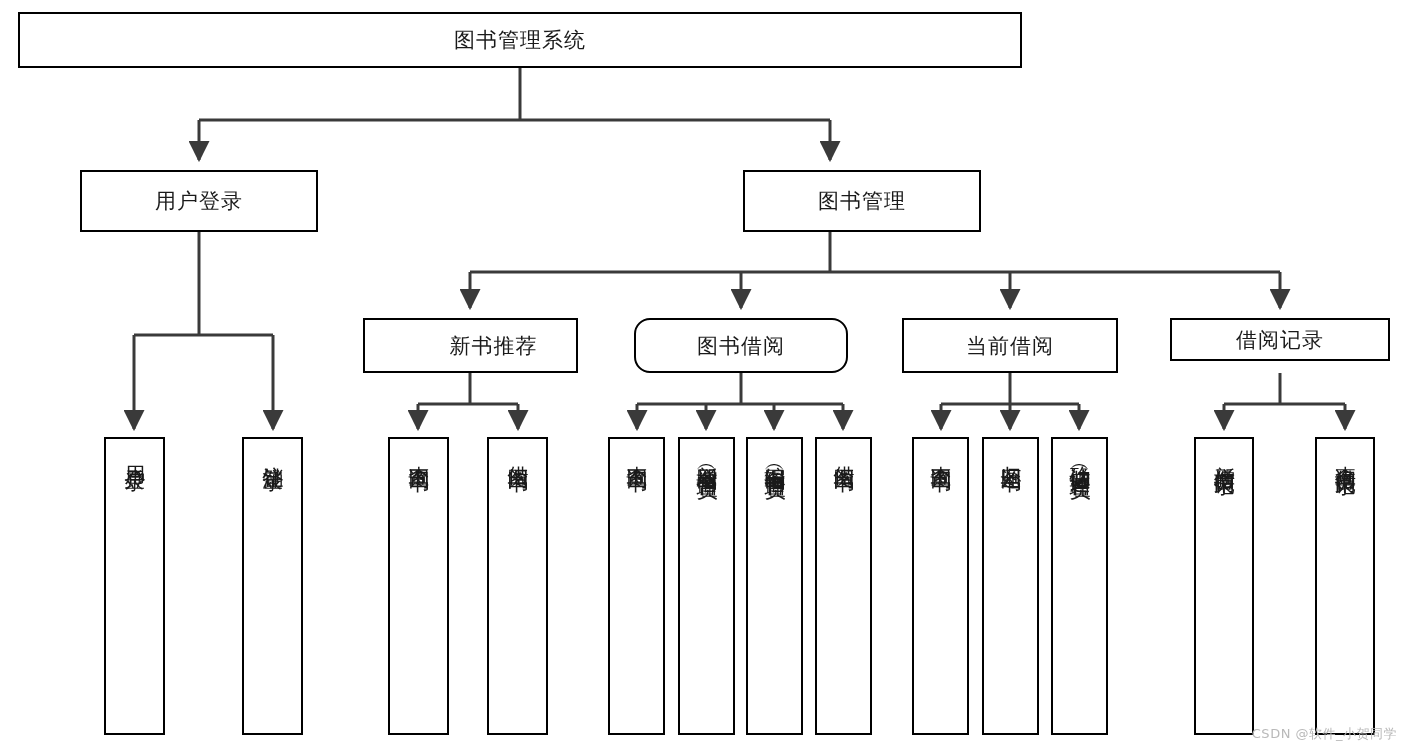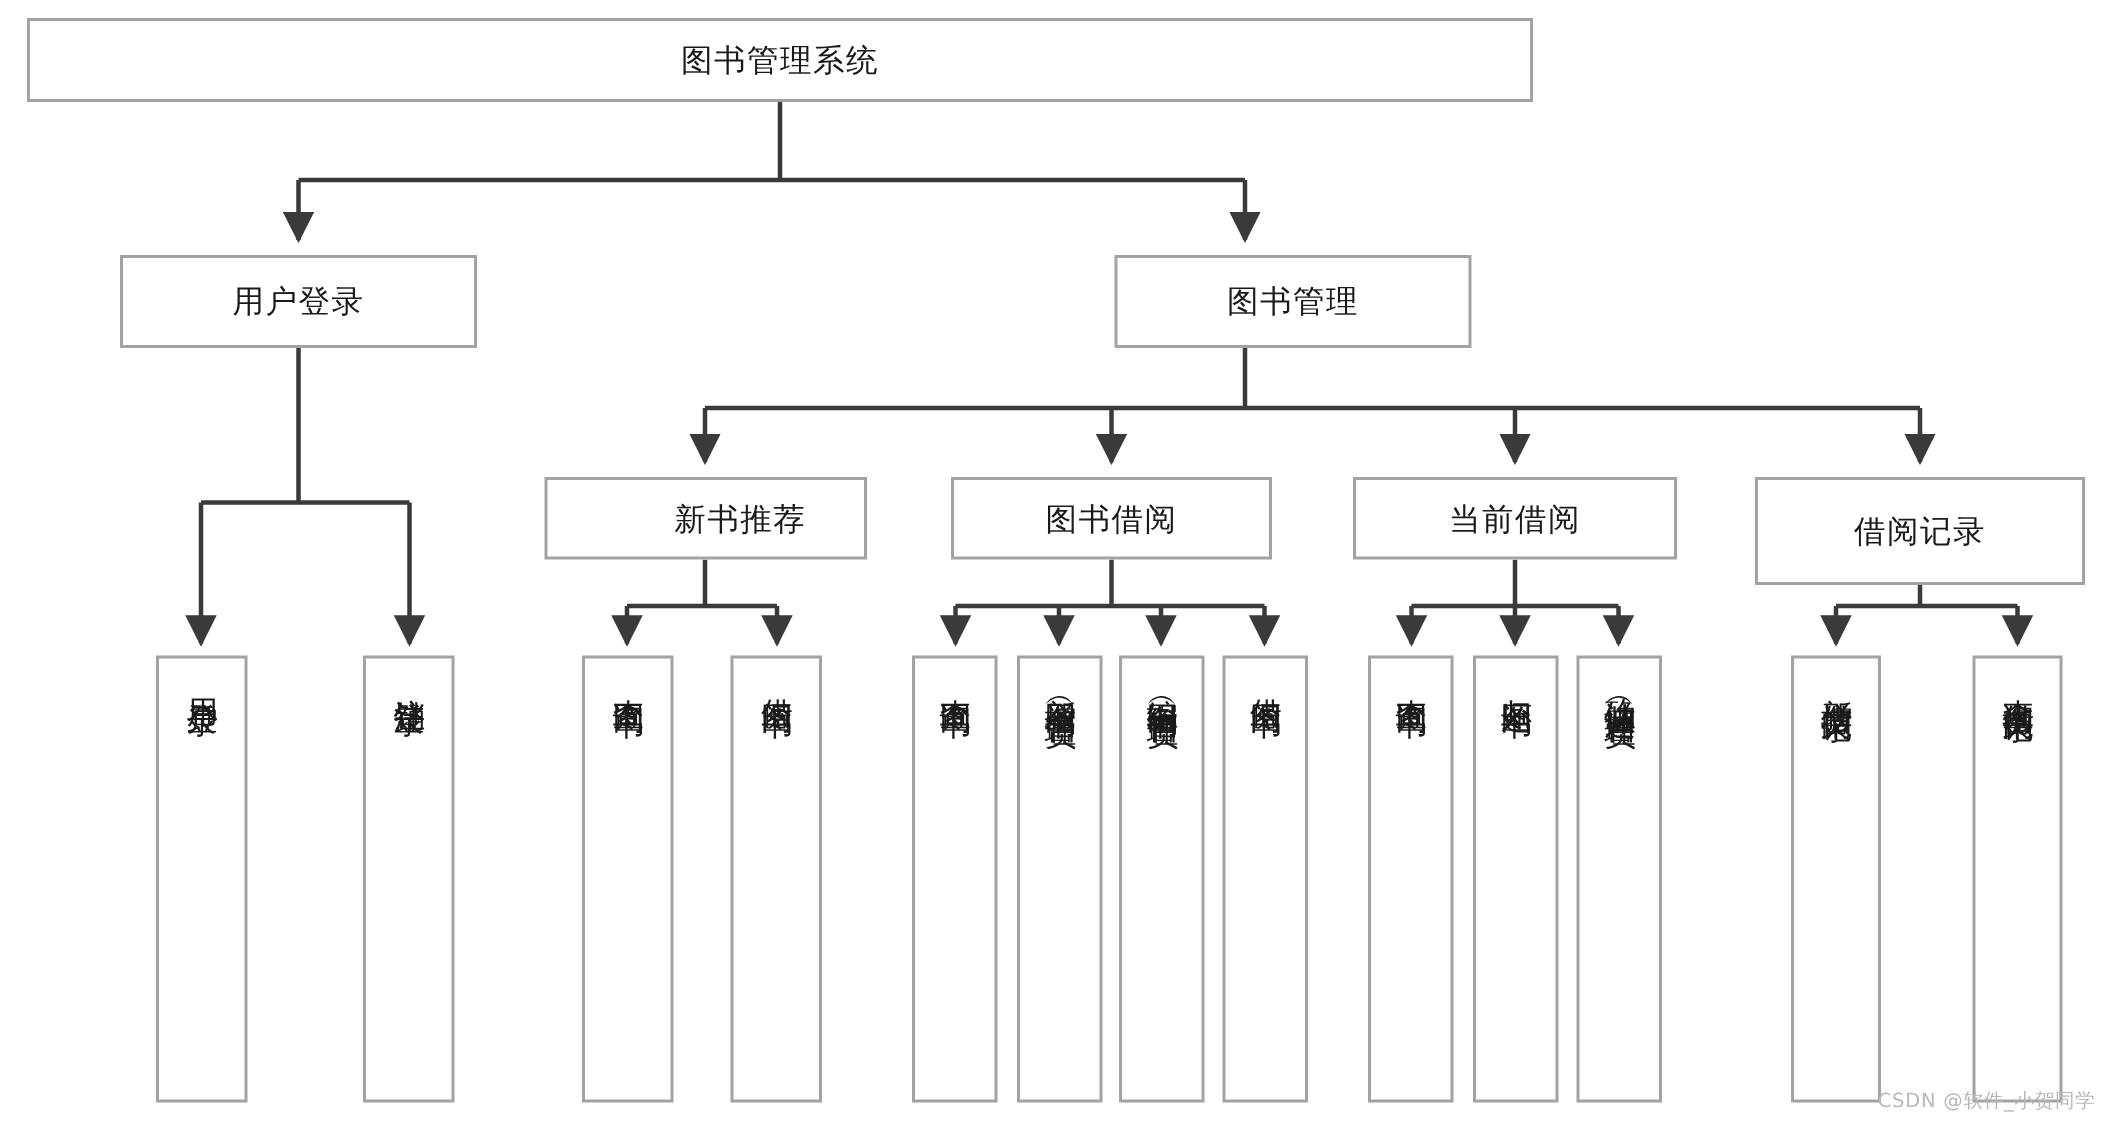--- a/index.html
+++ b/index.html
@@ -21,21 +21,21 @@
     position: absolute;
     left: 0;
     top: 0;
     width: 1405px;
     height: 747px;
   }
   .node {
     position: absolute;
     box-sizing: border-box;
     background: #ffffff;
-    border: 2px solid #a3a3a3;
+    border: 2px solid #000000;
     display: flex;
     align-items: center;
     justify-content: center;
     color: #1a1a1a;
   }
   .node.horiz {
     font-size: 21px;
     letter-spacing: 1px;
   }
   .node.leaf {
@@ -123,27 +123,27 @@
   <div class="node horiz" style="left:80px; top:170px; width:238px; height:62px;">
     <span>用户登录</span>
   </div>
   <div class="node horiz" style="left:711px; top:170px; width:238px; height:62px;margin-left:32px;">
     <span>图书管理</span>
   </div>
 
   <div class="node horiz" style="left:363px; top:318px; width:215px; height:55px;padding-left:46px;">
     <span>新书推荐</span>
   </div>
-  <div class="node horiz" style="left:634px; top:318px; width:214px; height:55px;">
+  <div class="node horiz" style="left:634px; top:318px; width:214px; height:55px;border-radius:16px;">
     <span>图书借阅</span>
   </div>
   <div class="node horiz" style="left:902px; top:318px; width:216px; height:55px;">
     <span>当前借阅</span>
   </div>
-  <div class="node horiz" style="left:1170px; top:318px; width:220px; height:72px;">
+  <div class="node horiz" style="left:1170px; top:318px; width:220px; height:43px;">
     <span>借阅记录</span>
   </div>
 
   <div class="node leaf" style="left:104px; top:437px; width:61px; height:298px;">
     <span class="leaf-label">用户登录</span>
   </div>
   <div class="node leaf" style="left:242px; top:437px; width:61px; height:298px;">
     <span class="leaf-label">注销登录</span>
   </div>
 

